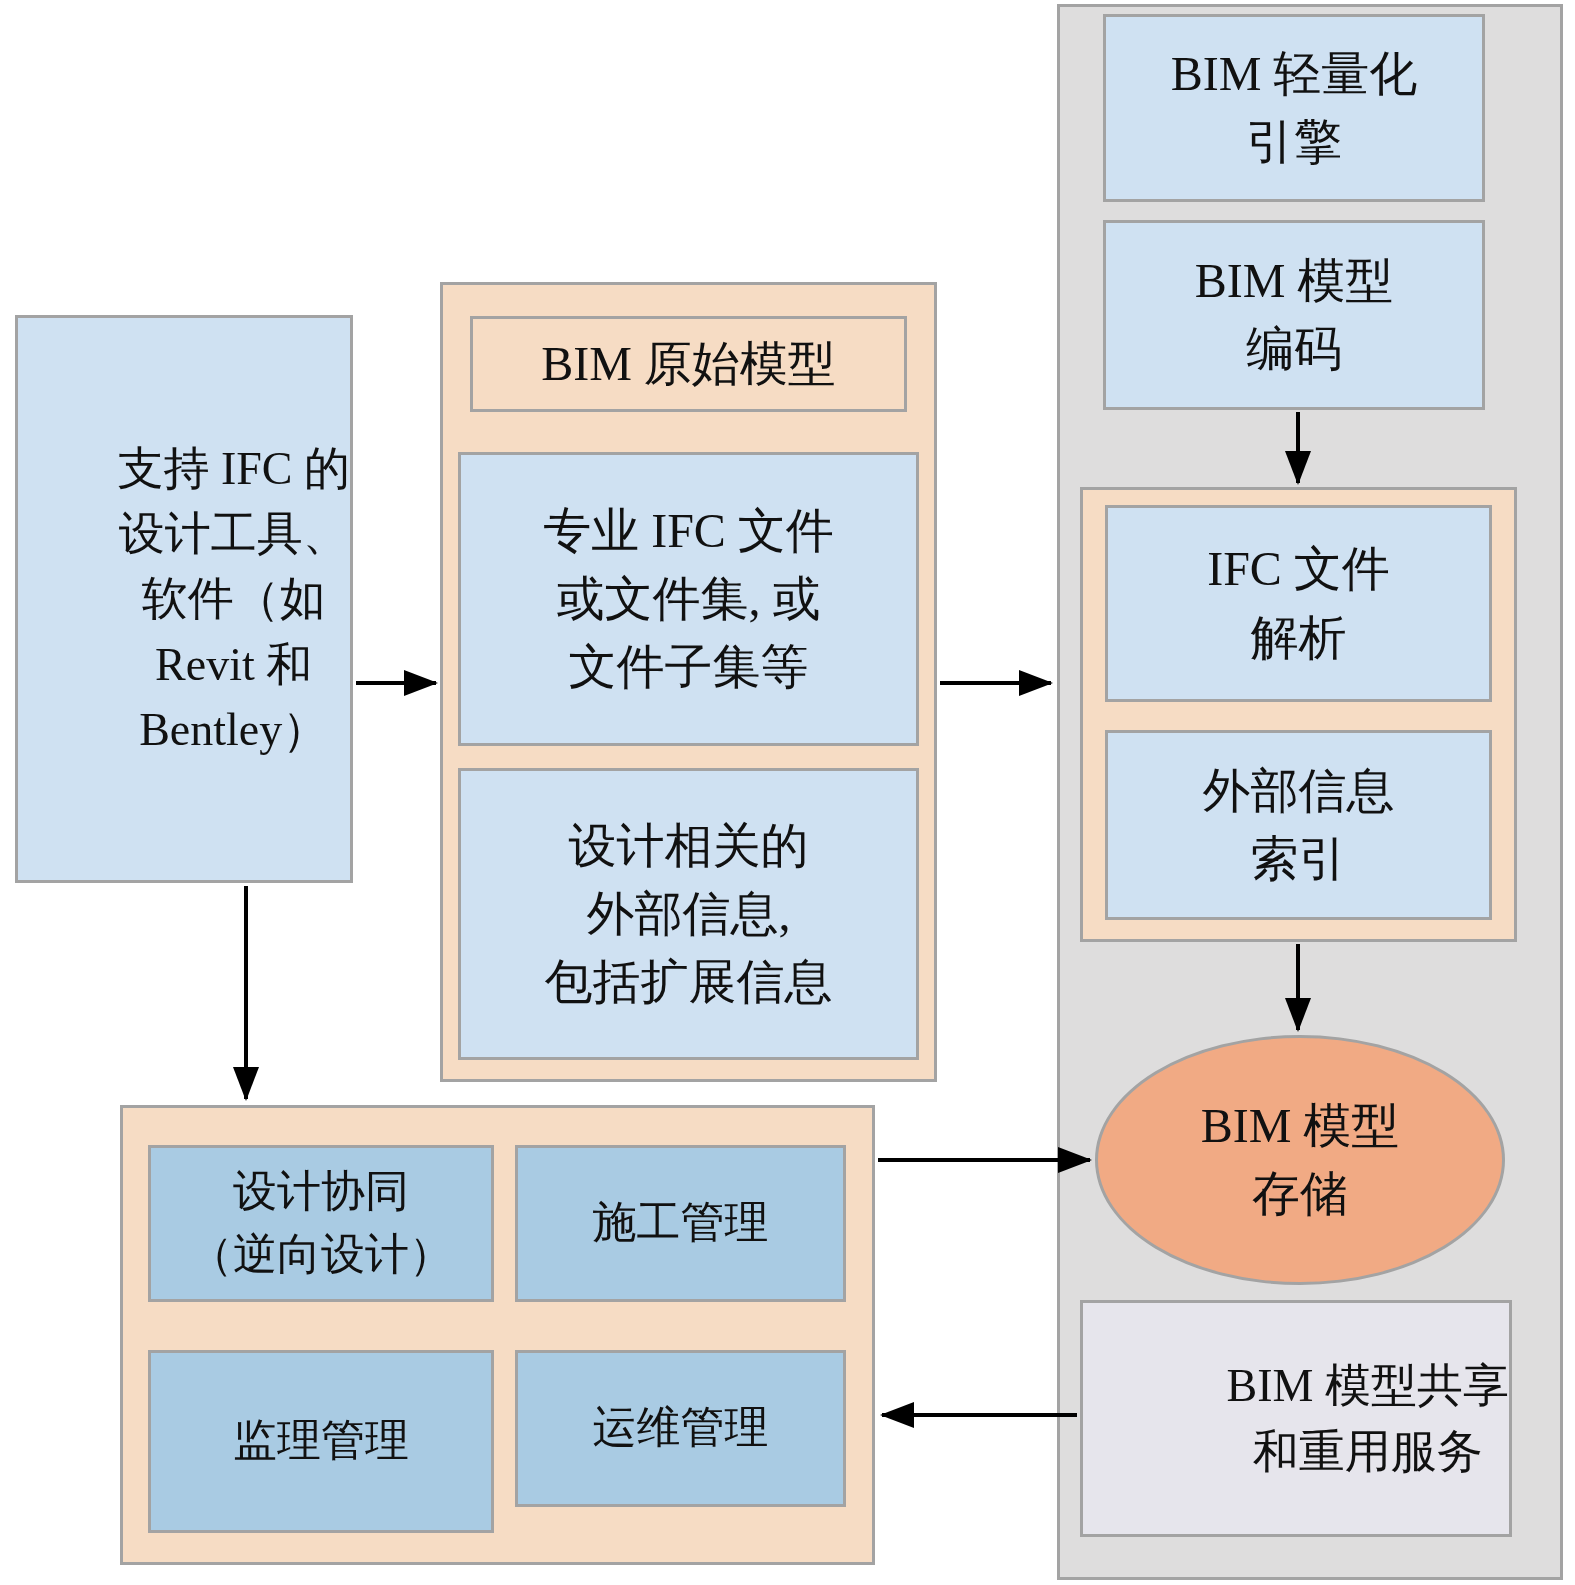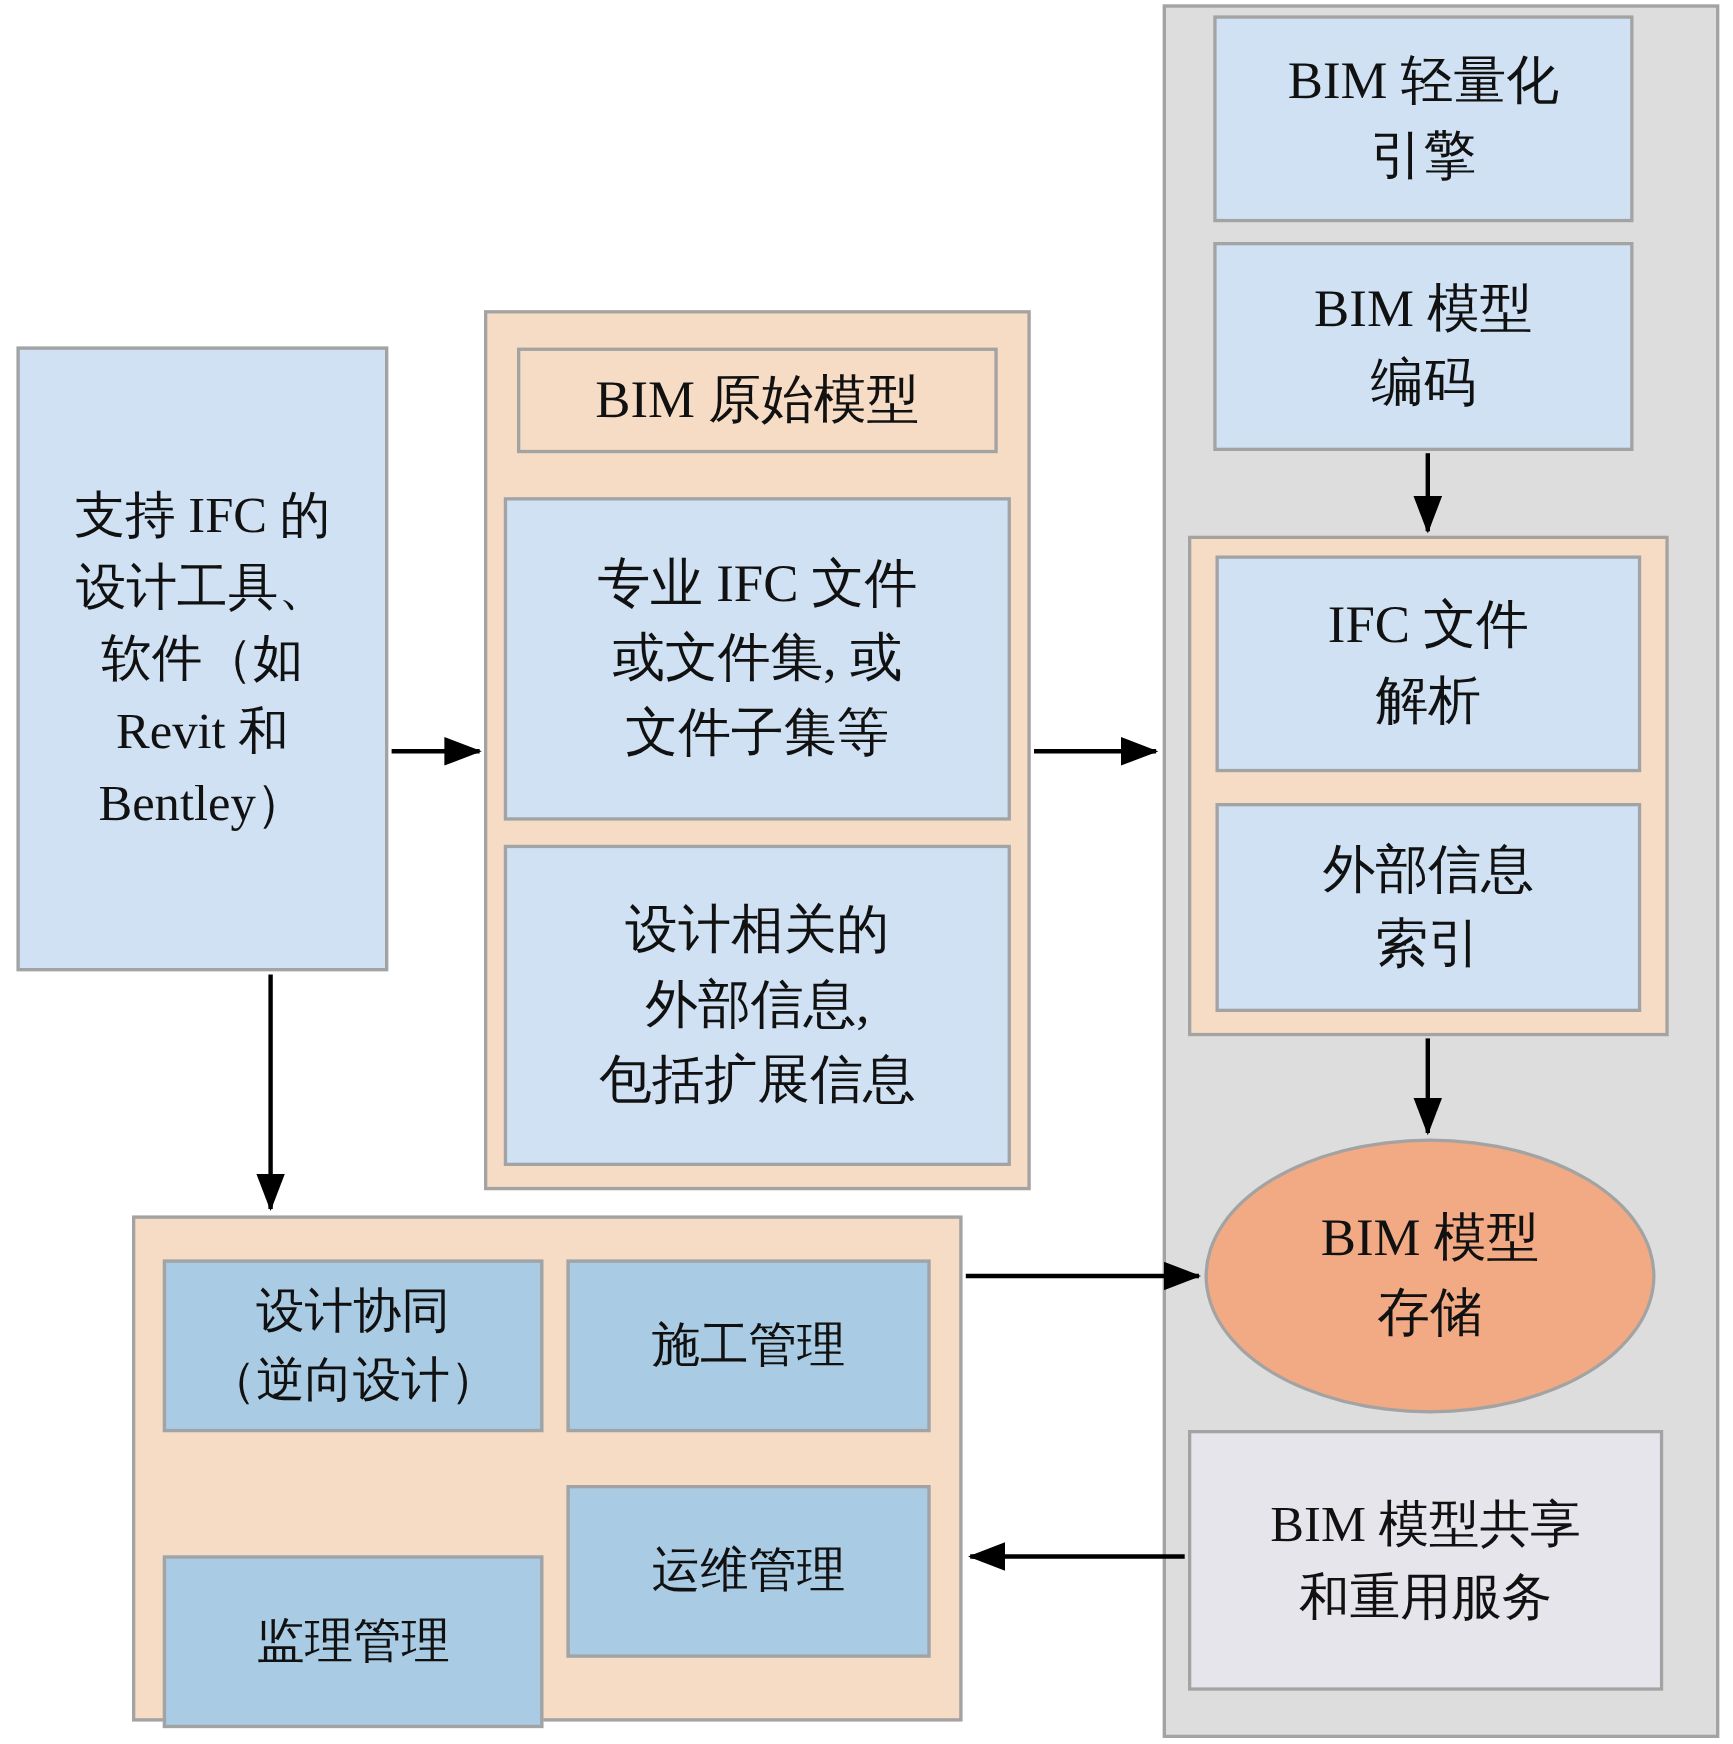--- a/index.html
+++ b/index.html
@@ -31,21 +31,21 @@
     color: #111;
   }
   .blue   { background: #cfe1f2; }
   .mblue  { background: #a9cbe3; }
   .peach  { background: #f6dcc4; }
   .salmon { background: #f1aa84; }
   .graybg { background: #dedddd; }
   .shgray { background: #e6e5ec; }
 
   .fs48 { font-size: 48px; }
-  .fs46 { font-size: 46px; }
+  .fs46 { font-size: 46px; justify-content: flex-end; }
   .fs44 { font-size: 44px; }
 
   
   #design-tools      { left: 15px;   top: 315px;  width: 338px; height: 568px; }
   #bim-source-panel  { left: 440px;  top: 282px;  width: 497px; height: 800px; }
   #bim-source-title  { left: 470px;  top: 316px;  width: 437px; height: 96px; }
   #ifc-files         { left: 458px;  top: 452px;  width: 461px; height: 294px; }
   #external-info     { left: 458px;  top: 768px;  width: 461px; height: 292px; }
 
   #gray-panel        { left: 1057px; top: 4px;    width: 506px; height: 1576px; }
@@ -53,21 +53,21 @@
   #model-encoding    { left: 1103px; top: 220px;  width: 382px; height: 190px; }
   #parse-panel       { left: 1080px; top: 487px;  width: 437px; height: 455px; }
   #ifc-parse         { left: 1105px; top: 505px;  width: 387px; height: 197px; }
   #external-index    { left: 1105px; top: 730px;  width: 387px; height: 190px; }
   #model-storage     { left: 1095px; top: 1035px; width: 410px; height: 250px; border-radius: 50%; }
   #share-service     { left: 1080px; top: 1300px; width: 432px; height: 237px; }
 
   #apps-panel        { left: 120px;  top: 1105px; width: 755px; height: 460px; }
   #design-collab     { left: 148px;  top: 1145px; width: 346px; height: 157px; }
   #construction      { left: 515px;  top: 1145px; width: 331px; height: 157px; }
-  #supervision       { left: 148px;  top: 1414px; width: 346px; height: 157px; }
+  #supervision       { left: 148px;  top: 1350px; width: 346px; height: 183px; }
   #operation         { left: 515px;  top: 1350px; width: 331px; height: 157px; }
 
   .arrows {
     position: absolute;
     left: 0; top: 0;
     width: 1575px; height: 1585px;
     z-index: 60;
     pointer-events: none;
   }
 </style>

